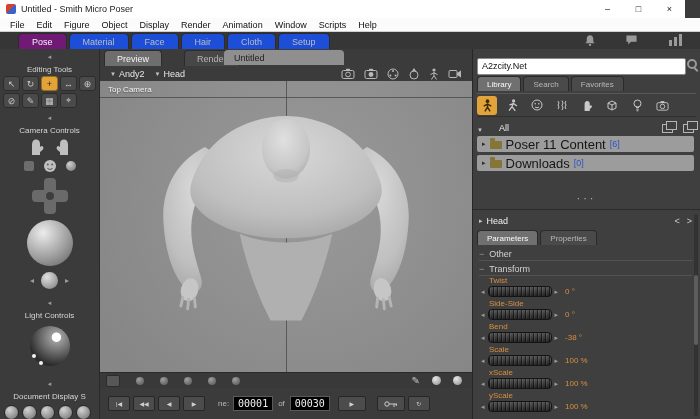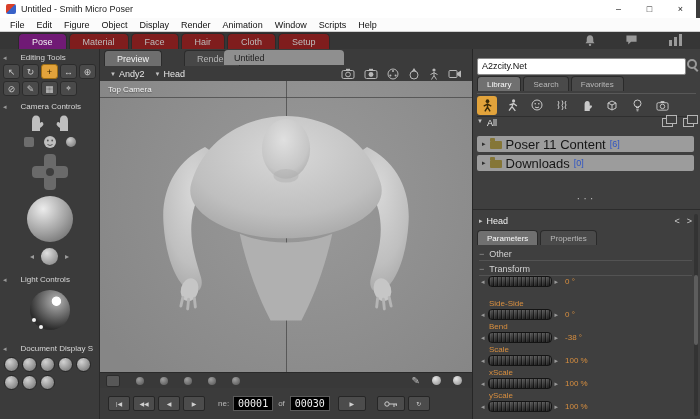--- a/index.html
+++ b/index.html
@@ -1,41 +1,41 @@
 <!DOCTYPE html>
 <html><head>
 <meta charset="utf-8">
 <style>
   html,body{margin:0;padding:0;background:#222;}
   #window{position:relative;width:700px;height:419px;overflow:hidden;background:#3b3b3b;
           font-family:"Liberation Sans",sans-serif;user-select:none;}
   .abs{position:absolute;}
 
   
-  .titlebar{top:0;left:0;right:4px;height:18px;background:#ffffff;display:flex;align-items:center;border-bottom:1px solid #d8d8d8;}
+  .titlebar{top:0;left:0;right:15px;height:18px;background:#ffffff;display:flex;align-items:center;border-bottom:1px solid #d8d8d8;}
   .app-icon{width:10px;height:10px;margin:0 5px 0 6px;background:linear-gradient(135deg,#d8402a 0 50%,#3a62c8 50% 100%);border-radius:2px;}
   .title-text{font-size:9px;color:#1c1c1c;}
   .win-controls{margin-left:auto;display:flex;height:100%;}
   .win-btn{width:31px;height:100%;display:flex;align-items:center;justify-content:center;font-size:9px;color:#222;}
 
   
   .menubar{top:18px;left:0;right:0;height:14px;background:#fbfbfb;display:flex;align-items:center;padding-left:4px;border-bottom:1px solid #cfcfcf;box-sizing:border-box;}
   .menu-item{font-size:9px;color:#111;padding:0 6px;}
 
   
   .rooms{top:32px;left:0;right:0;height:17px;background:#363636;}
   .room-tabs{position:absolute;left:18px;bottom:0;display:flex;}
-  .room-tab{height:15px;padding:0 13px;margin-right:2px;background:#7f1d1d;color:#bdbdbd;font-size:9px;
+  .room-tab{height:15px;padding:0 13px;margin-right:2px;background:#1d4ed8;color:#bdbdbd;font-size:9px;
             display:flex;align-items:center;border-radius:5px 5px 0 0;border:1px solid #2b2b2b;border-bottom:none;}
   .room-tab.active{background:#701a75;color:#f2f2f2;}
   .top-ico{position:absolute;top:2px;display:flex;align-items:center;}
 
   
   .left-panel{top:49px;left:0;width:100px;bottom:0;background:#3b3b3b;border-right:1px solid #2a2a2a;box-sizing:border-box;}
-  .sec-head{display:flex;align-items:center;gap:14px;color:#d6d6d6;font-size:8px;padding:2px 3px;white-space:nowrap;overflow:hidden;}
+  .sec-head{display:flex;align-items:center;gap:4px;color:#d6d6d6;font-size:8px;padding:2px 3px;white-space:nowrap;overflow:hidden;flex-direction:column;}
   .sec-head .tri{color:#9a9a9a;font-size:7px;}
   .tools{padding:0 3px;display:grid;grid-template-columns:repeat(5,17px);gap:2px;}
   .tool{width:17px;height:15px;background:#4a4a4a;border:1px solid #2c2c2c;border-radius:3px;color:#c9c9c9;
         font-size:9px;display:flex;align-items:center;justify-content:center;box-sizing:border-box;}
   .tool.hl{background:#e2a33b;border-color:#9c6d14;color:#332200;}
   .hands{display:flex;justify-content:center;gap:10px;}
   .hand-r svg{transform:scaleX(-1);}
   .face-row{display:flex;justify-content:center;align-items:center;gap:9px;margin-top:3px;}
   .mini-sq{width:10px;height:10px;background:#6d6d6d;border-radius:2px;}
   .mini-ci{width:10px;height:10px;background:radial-gradient(circle at 35% 30%,#cfcfcf,#6f6f6f);border-radius:50%;}
@@ -98,21 +98,21 @@
                 font-size:9px;padding:0 4px;color:#111;font-family:"Liberation Sans",sans-serif;}
   .mag{position:absolute;right:-11px;top:4px;width:6px;height:6px;border:2px solid #9a9a9a;border-radius:50%;}
   .mag:after{content:"";position:absolute;width:2px;height:5px;background:#9a9a9a;left:6px;top:6px;transform:rotate(-45deg);}
   .lib-tabs{position:absolute;left:4px;top:27px;display:flex;}
   .lib-tab{height:14px;padding:0 9px;margin-right:2px;background:#4a4a4a;color:#b8b8b8;font-size:8px;
            display:flex;align-items:center;border-radius:4px 4px 0 0;border:1px solid #2a2a2a;border-bottom:none;text-align:center;}
   .lib-tab.active{background:#707070;color:#fafafa;}
   .cat-row{position:absolute;left:4px;right:4px;top:44px;height:22px;display:flex;align-items:center;gap:5px;border-top:1px solid #585858;border-bottom:1px solid #2f2f2f;}
   .cat{width:20px;height:19px;display:flex;align-items:center;justify-content:center;color:#c9c9c9;font-size:11px;}
   .cat.hl{background:#e2a33b;border-radius:3px;}
-  .all-row{position:absolute;left:4px;right:6px;top:69px;height:15px;display:flex;align-items:flex-start;gap:4px;color:#ececec;font-size:9px;}
+  .all-row{position:absolute;left:4px;right:6px;top:69px;height:15px;display:flex;align-items:flex-end;gap:16px;color:#ececec;font-size:9px;}
   .all-row .tri{font-size:6px;color:#c2c2c2;}
   .dbl-rect{width:9px;height:7px;border:1px solid #b5b5b5;position:relative;}
   .dbl-rect:after{content:"";position:absolute;left:3px;top:-4px;width:9px;height:7px;border:1px solid #b5b5b5;background:#3f3f3f;}
   .lib-list{position:absolute;left:4px;right:6px;top:87px;}
   .lib-item{height:16px;margin-bottom:3px;background:#9c9c9c;border-radius:2px;display:flex;align-items:center;gap:4px;padding:0 5px;}
   .lib-item .tri{color:#2e2e2e;font-size:7px;}
   .folder{width:12px;height:8px;background:#857637;border-radius:1px;position:relative;margin-top:2px;}
   .folder:before{content:"";position:absolute;top:-3px;left:0;width:5px;height:3px;background:#857637;border-radius:1px 1px 0 0;}
   .lib-item .lbl{color:#161616;font-size:13px;}
   .lib-item .cnt{font-size:9px;}
@@ -490,20 +490,21 @@
     <div class="sect" style="top:198px;">
       <span class="mins">−</span>
       <span>Other</span>
     </div>
     <div class="sect" style="top:213px;">
       <span class="mins">−</span>
       <span>Transform</span>
     </div>
     <div class="dials">
       <div class="dial">
+        <div class="dname dial-orange" style="color: rgb(217, 143, 63);">Twist</div>
         <div class="drow">
           <span class="darr">◂</span>
           <span class="dial-bar"></span>
           <span class="darr">▸</span>
           <span class="dval dial-orange" style="color: rgb(217, 143, 63);">0 °</span>
         </div>
       </div>
       <div class="dial">
         <div class="dname dial-orange" style="color: rgb(217, 143, 63);">Side-Side</div>
         <div class="drow">

